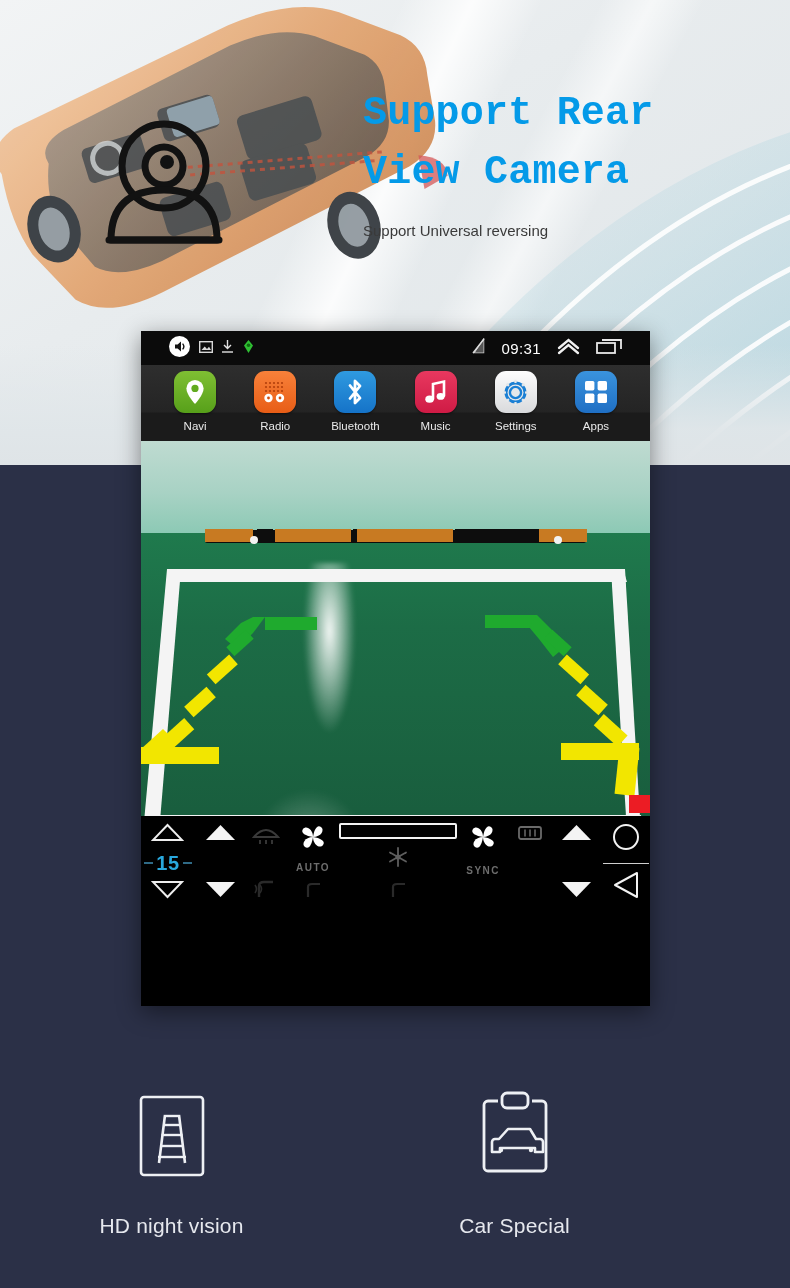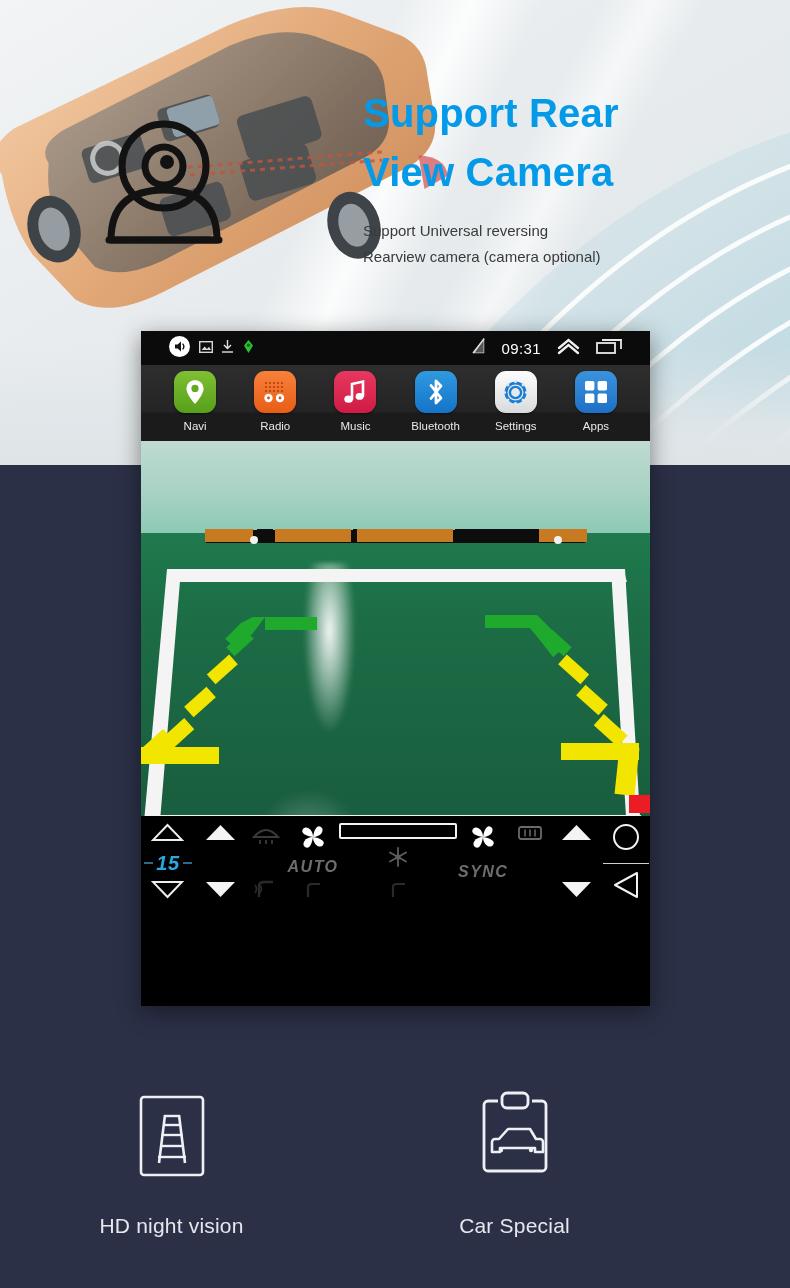--- a/index.html
+++ b/index.html
@@ -38,20 +38,21 @@
 
   
   .cam-icon { position:absolute; left:105px; top:118px; width:118px; height:128px; }
   .cam-icon svg { width:100%; height:100%; display:block; }
 
   
   .hero-text { position:absolute; left:363px; top:84px; width:420px; }
   .hero-h1 {
     font-size:40px; font-weight:bold; color:#049ae8; line-height:1.48;
     letter-spacing:.2px;
+    font-family:Liberation Mono, monospace;
   }
   .hero-sub {
     margin-top:16px; font-size:15px; color:#3a3a3a; line-height:1.72;
   }
 
   
   .device {
     position:absolute; left:141px; top:331px; width:509px; height:675px;
     background:#000;
     box-shadow:0 6px 22px rgba(0,0,0,.45);
@@ -86,21 +87,20 @@
   .ic-radio{ background:linear-gradient(to bottom,#f8813a,#e85d16); }
   .ic-bt   { background:linear-gradient(to bottom,#2f9ae0,#1573c8); }
   .ic-music{ background:linear-gradient(to bottom,#e8385f,#cf1b45); }
   .ic-set  { background:linear-gradient(to bottom,#fdfdfd,#d9dadc); }
   .ic-apps { background:linear-gradient(to bottom,#3a93dd,#1f6fc4); }
 
   
   .camview {
     position:relative; width:100%; height:470px; overflow:hidden;
     background:#1d6b44;
-    font-style:italic;
   }
   .cv-wall {
     position:absolute; left:0; top:0; width:100%; height:20%;
     background:linear-gradient(to bottom,#bfdbd1 0%,#a8d2c4 55%,#8bc9b4 100%);
   }
   .cv-floor {
     position:absolute; left:0; top:19.5%; width:100%; height:80.5%;
     background:linear-gradient(to bottom,#1f7a4d 0%,#1c6c46 25%,#1a6240 60%,#17563a 100%);
   }
   .cv-glare {
@@ -119,21 +119,21 @@
   .climate {
     position:absolute; left:0; bottom:0; width:100%; height:95px;
     background:#000; display:flex; align-items:stretch;
   }
   .cl-col { position:relative; display:flex; flex-direction:column;
             align-items:center; justify-content:space-between;
             padding:7px 0 8px 0; }
   .temp-wrap { display:flex; align-items:center; gap:3px; }
   .temp-dash { width:9px; height:2px; background:#2f6a86; }
   .temp-val { color:#29a8dd; font-size:20px; font-weight:600; letter-spacing:.5px;}
-  .lbl-dim { font-size:16px; letter-spacing:1.5px; color:#6d6d6d; font-weight:600;text-align:right; }
+  .lbl-dim { font-size:10px; letter-spacing:1.5px; color:#6d6d6d; font-weight:600;text-align:right; }
   .progbar { width:118px; height:16px; border:2px solid #f2f2f2; border-radius:2px; }
   .hsep { width:46px; height:1px; background:#cfcfcf; }
 
   
   .features {
     position:absolute; left:0; top:1062px; width:686px; height:226px;
     display:flex;
   }
   .feat { flex:1; display:flex; flex-direction:column; align-items:center; }
   .feat-ic { height:96px; display:flex; align-items:center; justify-content:center; margin-top:26px;}
@@ -220,21 +220,20 @@
     </svg>
   </div>
 
   <div class="hero-text">
     <div class="hero-h1">
       <div>Support Rear</div>
       <div>View Camera</div>
     </div>
     <div class="hero-sub">
       <div>Support Universal reversing</div>
-      <div>Rearview camera (camera optional)</div>
     </div>
   </div>
 </div>
 
 <div class="device">
 
   <div class="statusbar">
     <div class="sb-left">
       <span class="sb-ic">
         <svg width="21" height="21" viewBox="0 0 21 21">
@@ -320,36 +319,36 @@
           </g>
           <circle cx="7.5" cy="18" r="4.2" fill="#fff"></circle>
             <circle cx="7.5" cy="18" r="1.4" fill="#d24d10"></circle>
           <circle cx="19" cy="18" r="4.2" fill="#fff"></circle>
             <circle cx="19" cy="18" r="1.4" fill="#d24d10"></circle>
         </svg>
       </div>
       <div class="app-lb">Radio</div>
     </div>
     <div class="app">
+      <div class="app-ic ic-bt">
+        <svg width="20" height="28" viewBox="0 0 20 28">
+            <path d="M5 7.5 L15 20 L10 25 V3 L15 8 L5 20.5" stroke="#fff" stroke-width="2.8" fill="none" stroke-linejoin="round" stroke-linecap="round"></path>
+          </svg>
+      </div>
+      <div class="app-lb">Bluetooth</div>
+    </div>
+    <div class="app">
       <div class="app-ic ic-music">
         <svg width="24" height="26" viewBox="0 0 24 26">
             <path d="M9 20V5l11-2.4v14.2" stroke="#fff" stroke-width="2.6" fill="none" stroke-linecap="round"></path>
             <ellipse cx="5.6" cy="20.2" rx="4.3" ry="3.6" fill="#fff"></ellipse>
             <ellipse cx="16.6" cy="17.4" rx="4" ry="3.4" fill="#fff"></ellipse>
           </svg>
       </div>
       <div class="app-lb">Music</div>
-    </div>
-    <div class="app">
-      <div class="app-ic ic-bt">
-        <svg width="20" height="28" viewBox="0 0 20 28">
-            <path d="M5 7.5 L15 20 L10 25 V3 L15 8 L5 20.5" stroke="#fff" stroke-width="2.8" fill="none" stroke-linejoin="round" stroke-linecap="round"></path>
-          </svg>
-      </div>
-      <div class="app-lb">Bluetooth</div>
     </div>
     <div class="app">
       <div class="app-ic ic-set">
         <svg width="27" height="27" viewBox="0 0 27 27">
           <g fill="#1a7fd4">
             <circle cx="13.5" cy="13.5" r="11" fill="#1a7fd4"></circle>
           </g>
           <circle cx="13.5" cy="13.5" r="8" fill="#e6e8ea"></circle>
           <circle cx="13.5" cy="13.5" r="5.6" fill="none" stroke="#1a7fd4" stroke-width="2.4"></circle>
           <g stroke="#e6e8ea" stroke-width="2.2">

